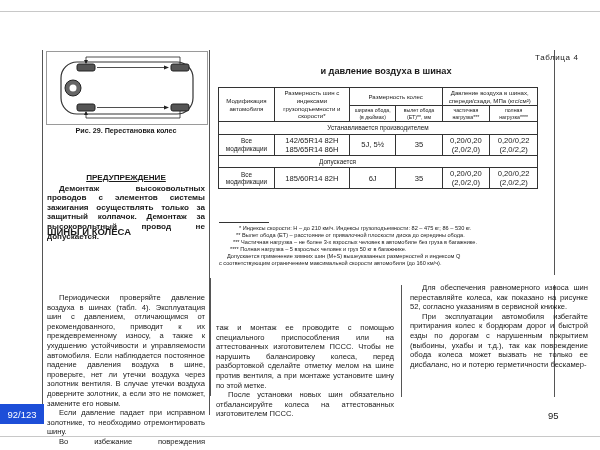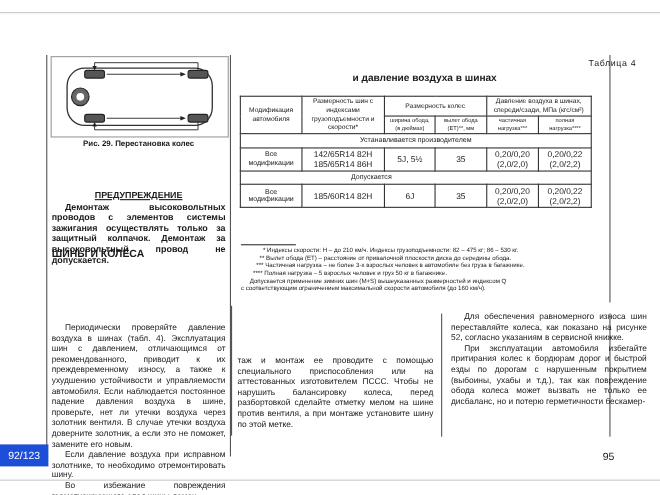--- a/index.html
+++ b/index.html
@@ -69,21 +69,21 @@
 
 <div class="warn">
   <div class="ttl">ПРЕДУПРЕЖДЕНИЕ</div>
   <p>Демонтаж высоковольтных проводов с элементов системы зажигания осуществлять только за защитный колпачок. Демонтаж за высоковольтный провод не допускается.</p>
 </div>
 
 <div class="h2">ШИНЫ И КОЛЕСА</div>
 
 <div class="col col1">
   <p>Периодически проверяйте давление воздуха в шинах (табл. 4). Эксплуатация шин с давлением, отличающимся от рекомендованного, приводит к их преждевременному износу, а также к ухудшению устойчивости и управляемости автомобиля. Если наблюдается постоянное падение давления воздуха в шине, проверьте, нет ли утечки воздуха через золотник вентиля. В случае утечки воздуха доверните золотник, а если это не поможет, замените его новым.</p>
-  <p>Если давление воздуха при исправном золотнике, то необходимо отремонтировать шину.</p>
+  <p>Если давление падает при исправном золотнике, то необходимо отремонтировать шину.</p>
   <p>Во избежание повреждения герметизирующего слоя шины демон-</p>
 </div>
 
 <div class="tab4">Таблица 4</div>
 <div class="ttitle">
   <div>и давление воздуха в шинах</div>
 </div>
 
 <table class="t">
   <tbody>
@@ -146,20 +146,21 @@
   <div style="padding-left:20px">* Индексы скорости:  H – до 210 км/ч.  Индексы грузоподъемности: 82 – 475 кг; 86 – 530 кг.</div>
   <div style="padding-left:17px">** Вылет обода (ET) – расстояние от привалочной плоскости диска до середины обода.</div>
   <div style="padding-left:14px">*** Частичная нагрузка – не более 3-х взрослых человек в автомобиле без груза в багажнике.</div>
   <div style="padding-left:11px">**** Полная нагрузка – 5 взрослых человек и груз 50 кг в багажнике.</div>
   <div style="padding-left:8px">Допускается применение зимних шин (M+S) вышеуказанных размерностей и индексом Q</div>
   <div>с соответствующим ограничением максимальной скорости автомобиля (до 160 км/ч).</div>
 </div>
 
 <div class="col col2">
   <p style="text-indent:0">таж и монтаж ее проводите с помощью специального приспособления или на аттестованных изготовителем ПССС. Чтобы не нарушить балансировку колеса, перед разбортовкой сделайте отметку мелом на шине против вентиля, а при монтаже установите шину по этой метке.</p>
+  <p>После установки новых шин обязательно отбалансируйте колеса на аттестованных изготовителем ПССС.</p>
 </div>
 
 <div class="col col3">
   <p>Для обеспечения равномерного износа шин переставляйте колеса, как показано на рисунке 52, согласно указаниям в сервисной книжке.</p>
   <p>При эксплуатации автомобиля избегайте притирания колес к бордюрам дорог и быстрой езды по дорогам с нарушенным покрытием (выбоины, ухабы и т.д.), так как повреждение обода колеса может вызвать не только ее дисбаланс, но и потерю герметичности бескамер-</p>
 </div>
 
 <div class="pgnum">95</div>
 <div class="badge">92/123</div>
 

